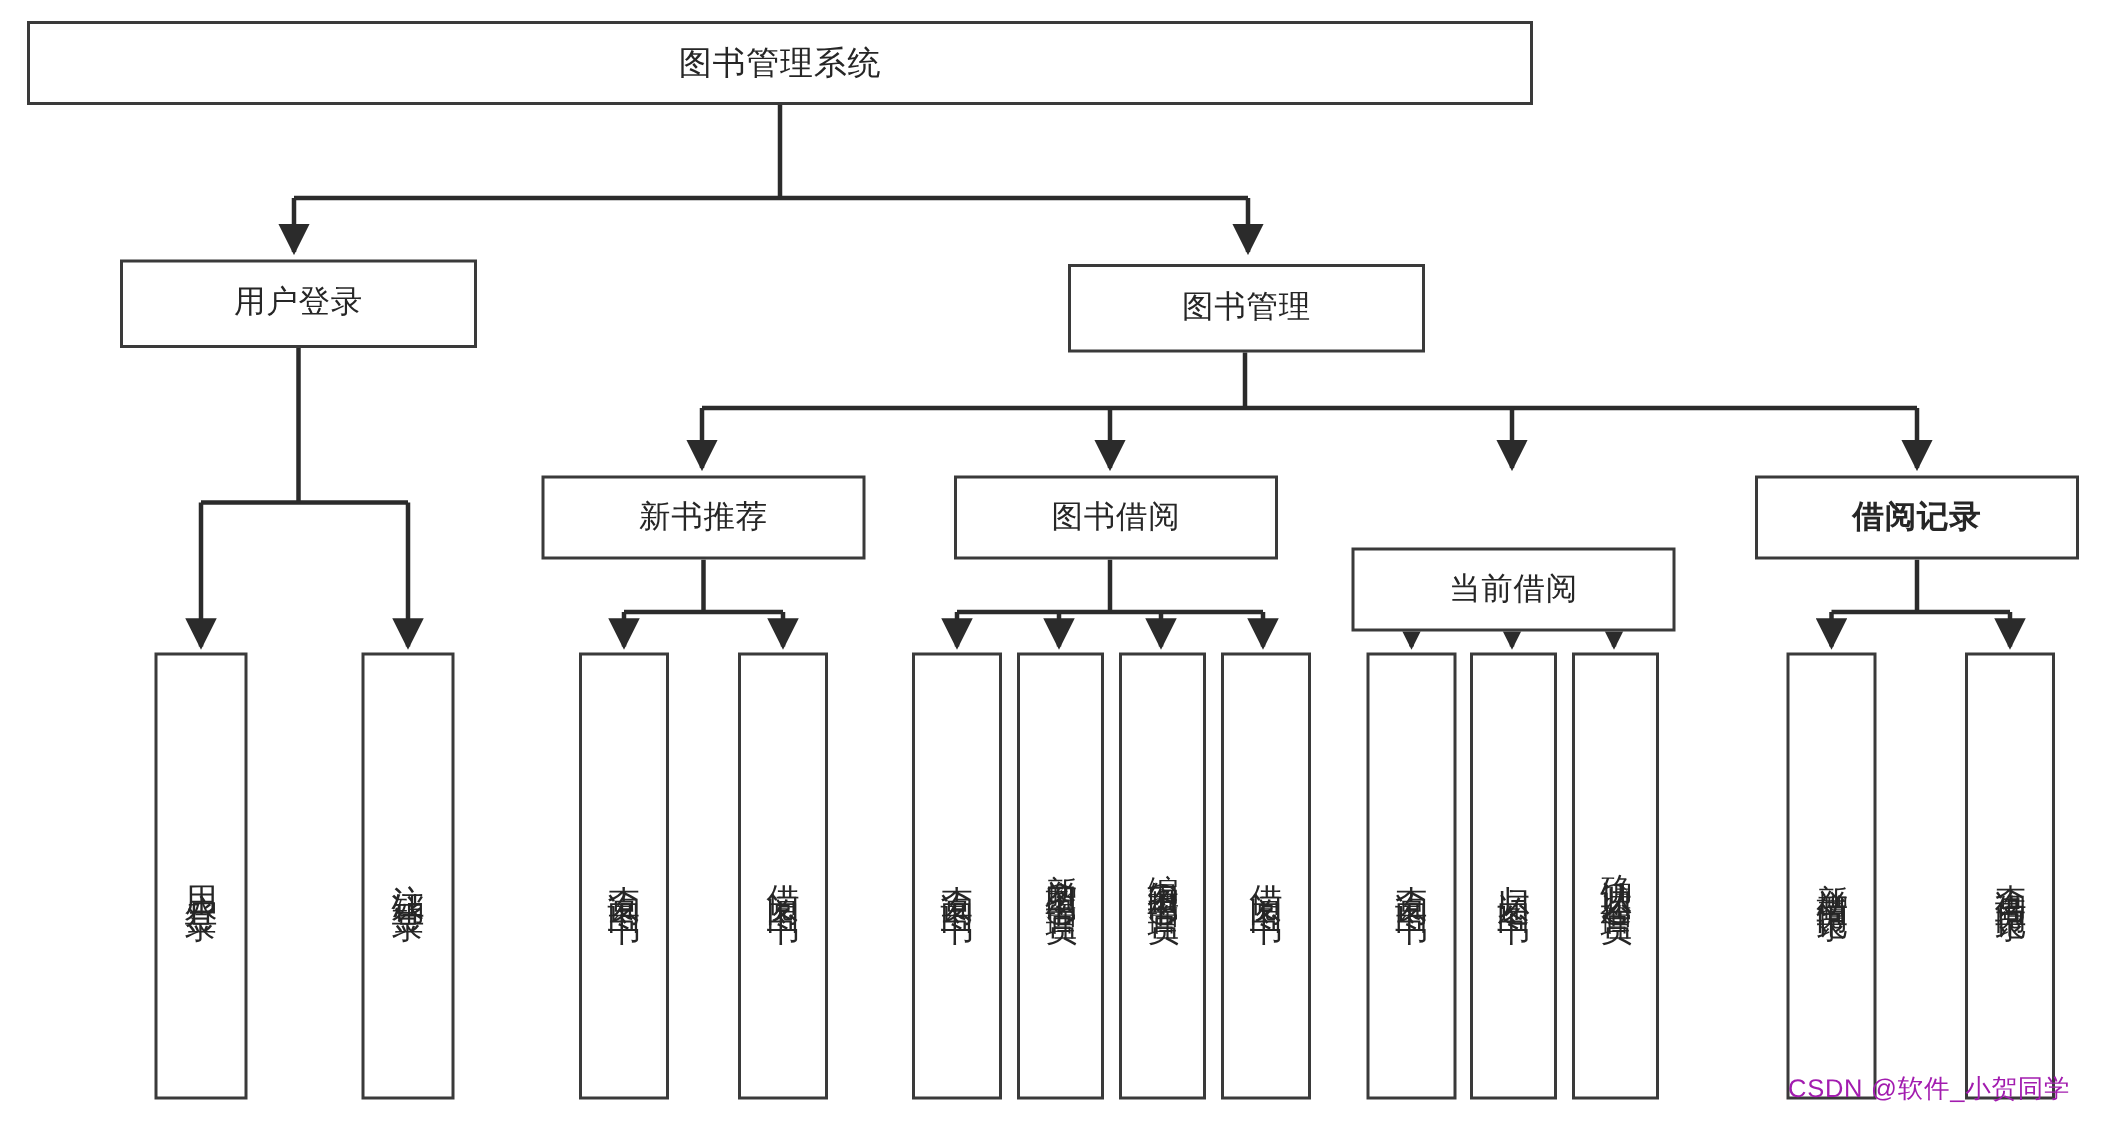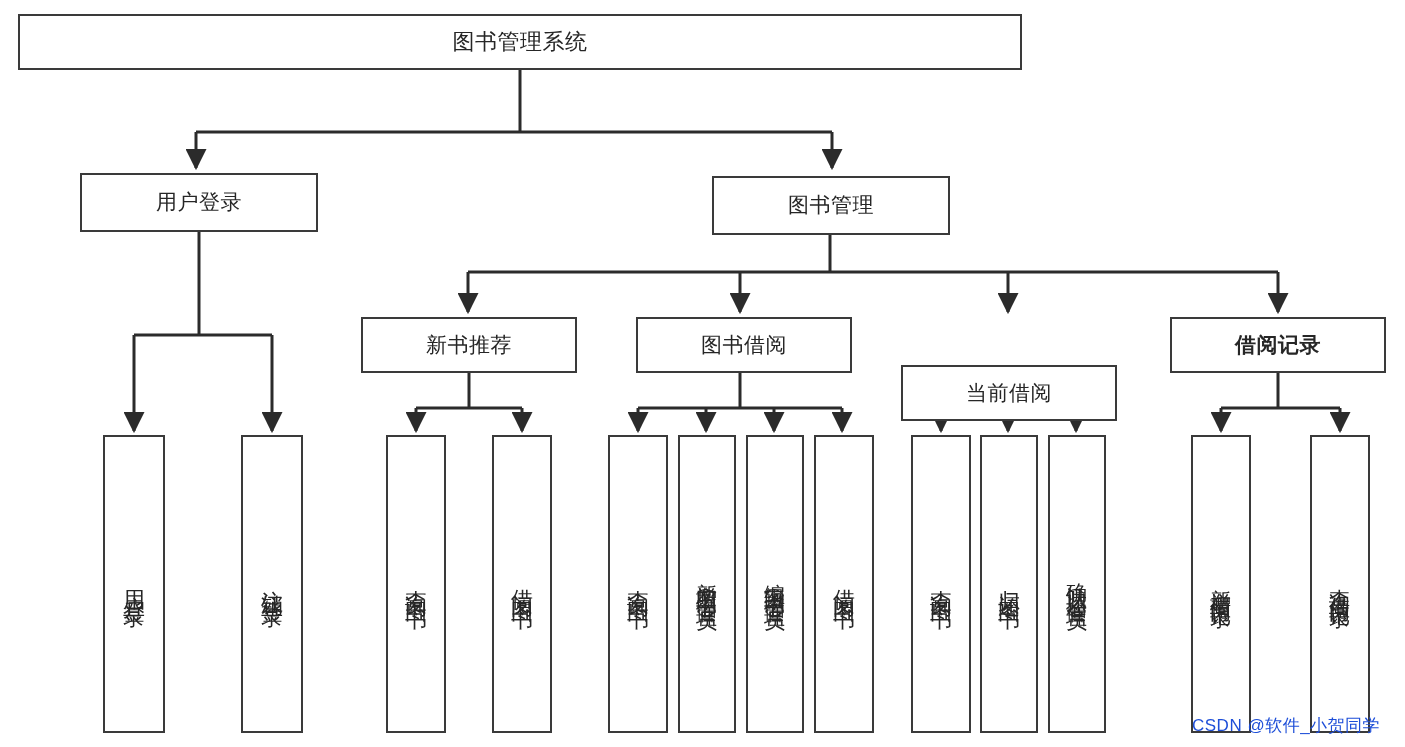--- a/index.html
+++ b/index.html
@@ -63,21 +63,21 @@
     letter-spacing: 6px;
     line-height: 1;
   }
   .node.vert.tall .label {
     letter-spacing: 4px;
     font-size: 21px;
   }
   .watermark {
     position: absolute;
     font-size: 17px;
-    color: #1d4ed8;
+    color: #a21caf;
     z-index: 3;
     white-space: nowrap;
     letter-spacing: 0.5px;
   }
 </style>
 </head>
 <body>
 
 <div id="canvas">
 

